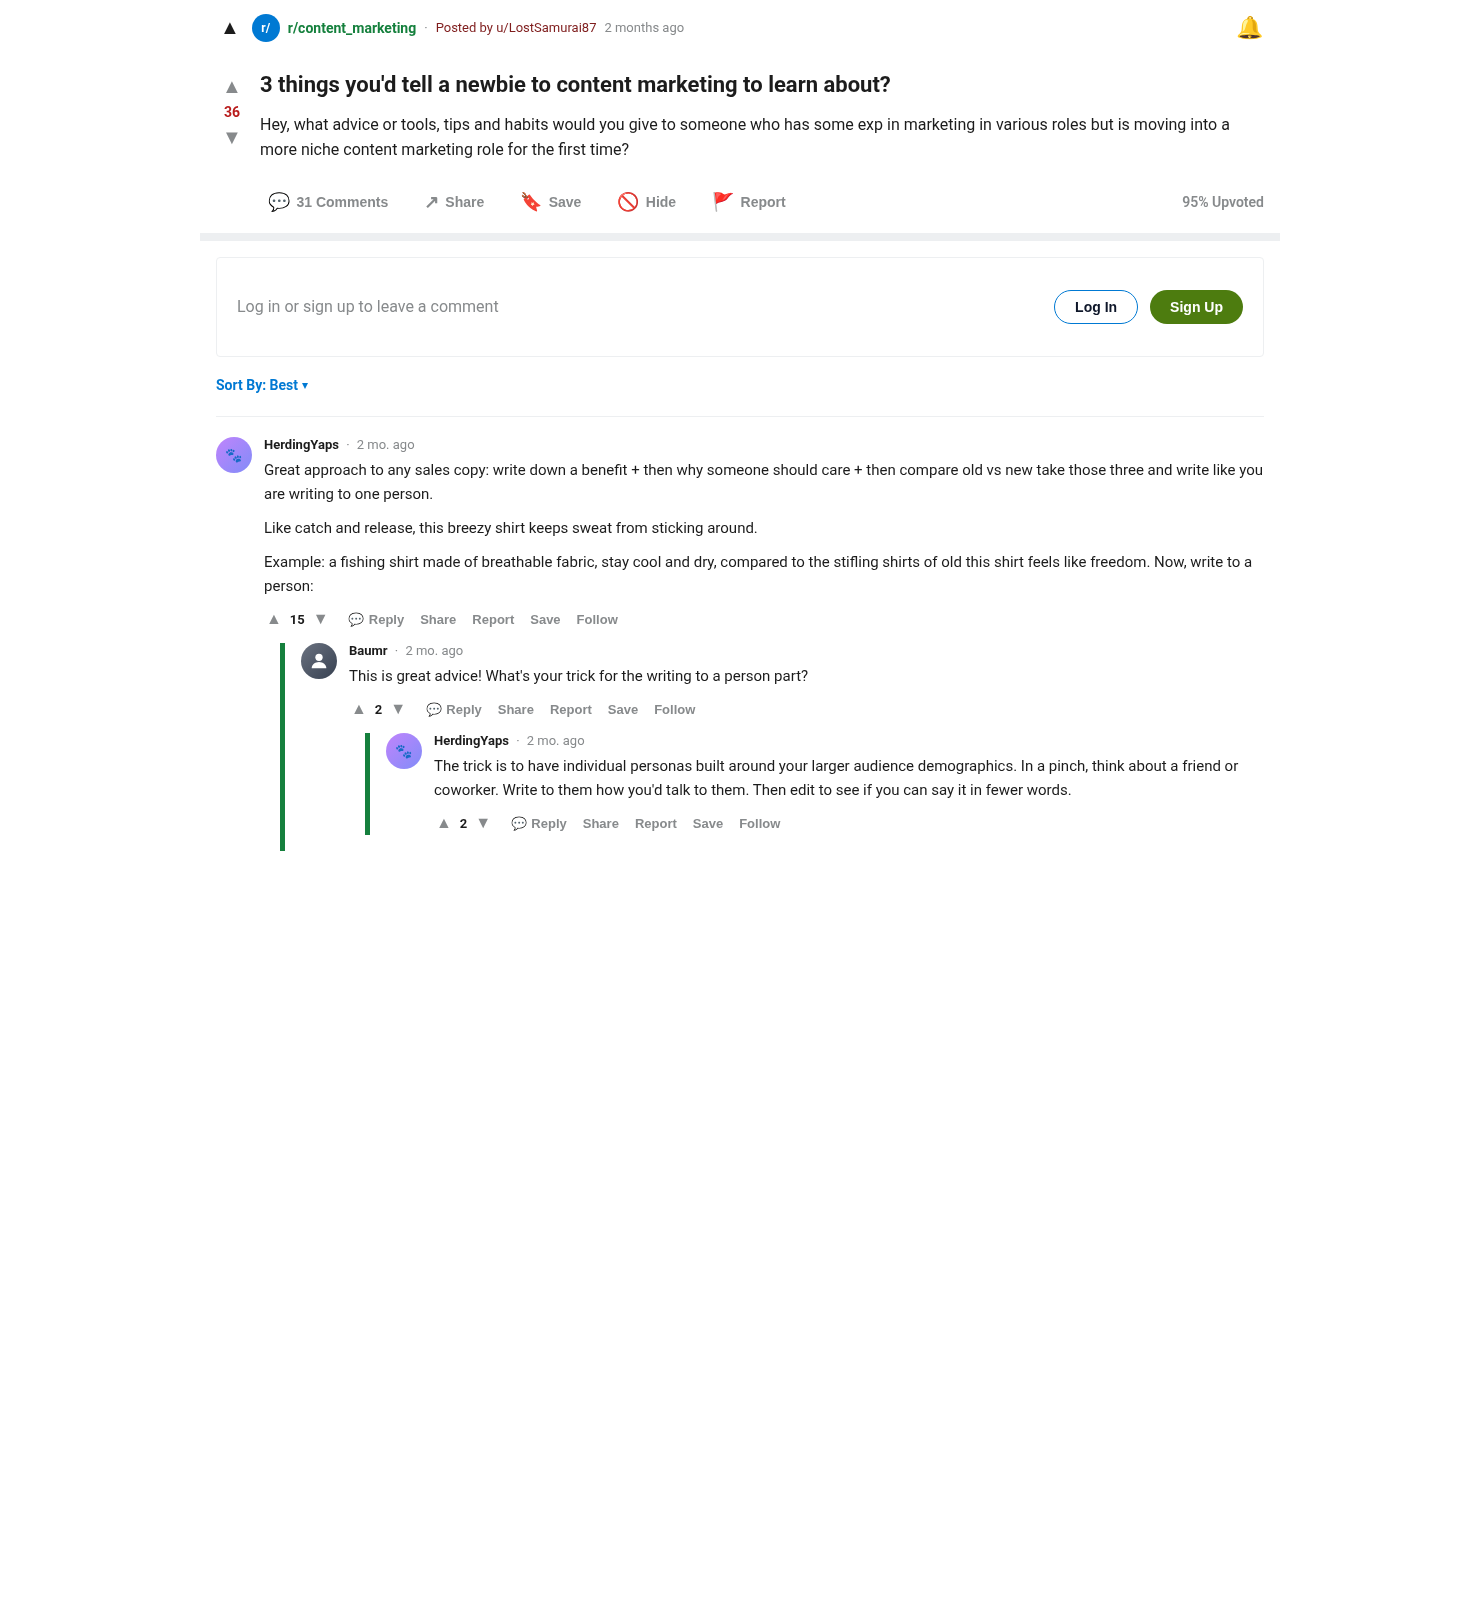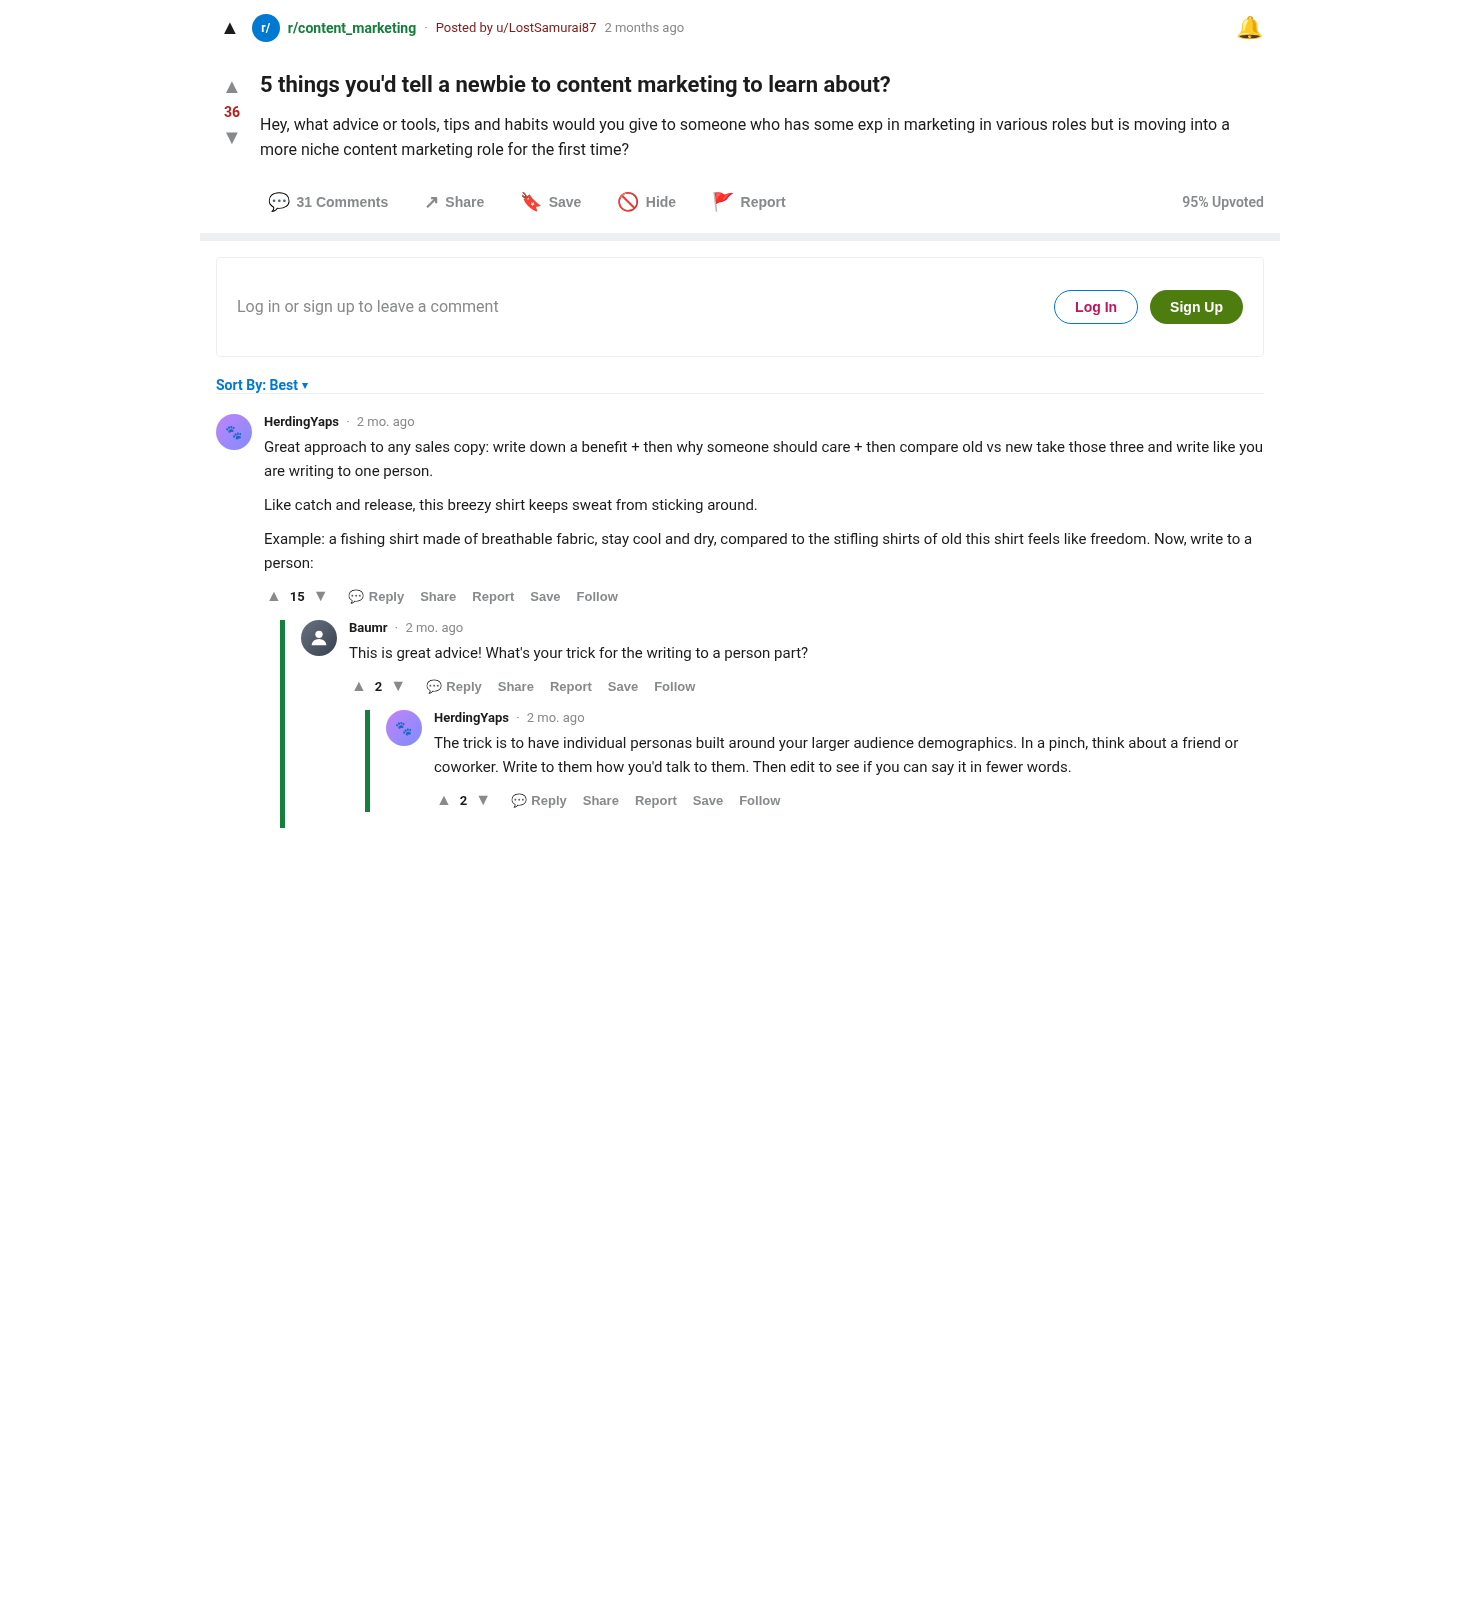--- a/index.html
+++ b/index.html
@@ -138,21 +138,21 @@
       font-size: 16px;
       color: #878a8c;
     }
     .login-buttons {
       display: flex;
       gap: 12px;
     }
     .btn-login {
       background: #fff;
       border: 1px solid #0079d3;
-      color: #be185d;
+      color: #0f172a;
       font-size: 14px;
       font-weight: 700;
       padding: 8px 20px;
       border-radius: 999px;
       cursor: pointer;
     }
     .btn-signup {
       background: #4d7c0f;
       border: none;
       color: #fff;
@@ -162,21 +162,21 @@
       border-radius: 999px;
       cursor: pointer;
     }
 
     
     .sort-bar {
       display: flex;
       align-items: center;
       gap: 4px;
       margin-bottom: 20px;
-      padding-bottom: 0;
+      padding-bottom: 23px;
       border-bottom: 1px solid #edeff1;
     }
     .sort-label {
       color: #0079d3;
       font-size: 14px;
       font-weight: 700;
       cursor: pointer;
     }
     .sort-chevron {
       color: #0079d3;
@@ -319,21 +319,21 @@
   <button class="bell-btn">🔔</button>
 </div>
 
 <div class="post-header">
   <div class="vote-col">
     <button class="vote-btn">▲</button>
     <span class="vote-count">36</span>
     <button class="vote-btn">▼</button>
   </div>
   <div class="post-content">
-    <h1 class="post-title">5 things you'd tell a newbie to content marketing to learn about?</h1>
+    <h1 class="post-title">3 things you'd tell a newbie to content marketing to learn about?</h1>
     <p class="post-body">Hey, what advice or tools, tips and habits would you give to someone who has some exp in marketing in various roles but is moving into a more niche content marketing role for the first time?</p>
     <div class="post-actions">
       <button class="action-btn">
         <span class="action-icon">💬</span>
         <span>31 Comments</span>
       </button>
       <button class="action-btn">
         <span class="action-icon">↗</span>
         <span>Share</span>
       </button>

